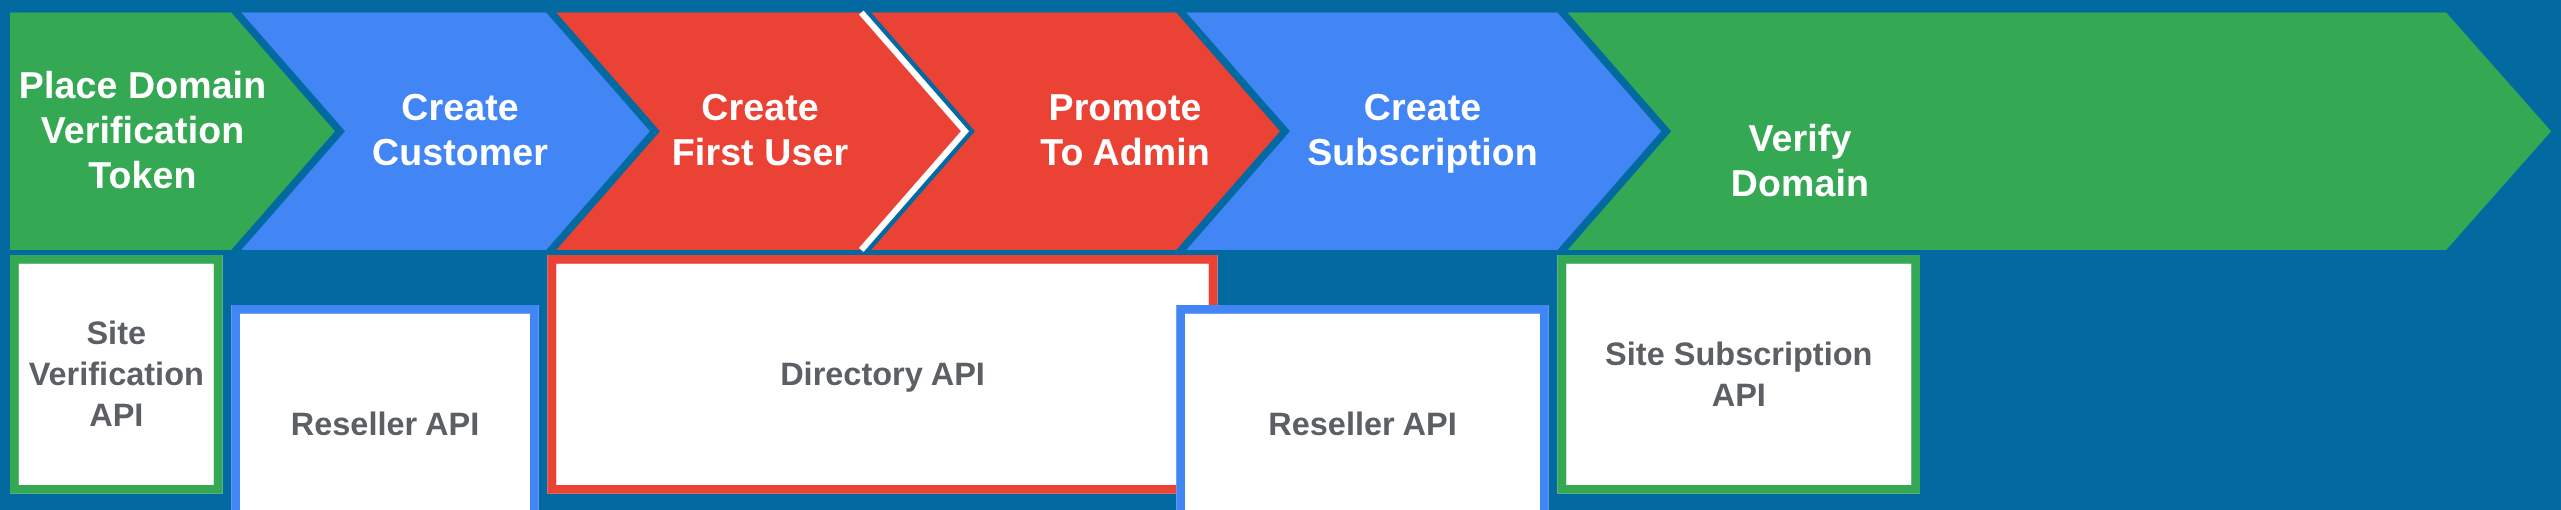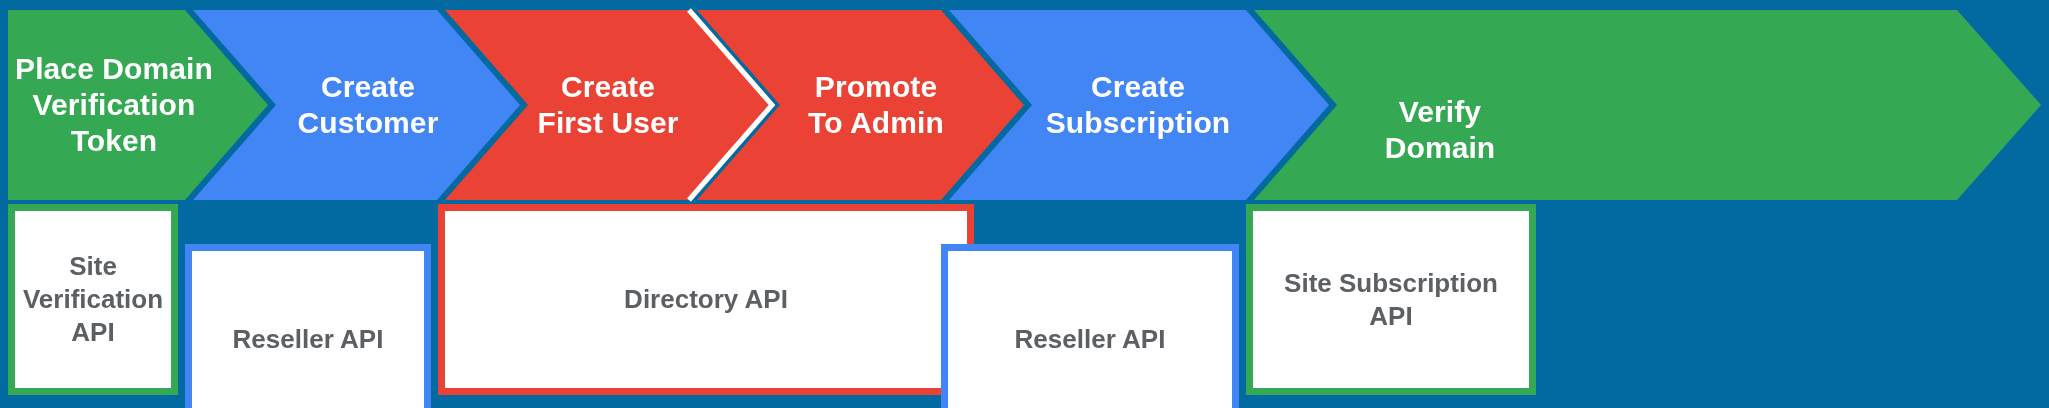--- a/index.html
+++ b/index.html
@@ -95,21 +95,21 @@
   <div class="step-title" style="left: 8px; top: 10px; width: 212px; height: 190px; color: rgb(255, 255, 255);">Place Domain
 Verification
 Token</div>
 
   <div class="step-title" style="left: 268px; top: 10px; width: 200px; height: 190px; color: rgb(255, 255, 255);">Create
 Customer</div>
 
   <div class="step-title" style="left: 500px; top: 10px; width: 216px; height: 190px; color: rgb(255, 255, 255);">Create
 First User</div>
 
-  <div class="step-title" style="left: 768px; top: 10px; width: 216px; height: 190px; color: rgb(255, 255, 255);">Promote
+  <div class="step-title" style="left: 792px; top: 10px; width: 216px; height: 190px; color: rgb(255, 255, 255);">Promote
 To Admin</div>
 
   <div class="step-title" style="left: 1004px; top: 10px; width: 268px; height: 190px; color: rgb(255, 255, 255);">Create
 Subscription</div>
 
   <div class="step-title" style="left: 1320px; top: 10px; width: 240px; height: 240px; color: rgb(255, 255, 255);">Verify
 Domain</div>
 
   <div class="api-box green" style="left: 8px; top: 204px; width: 170px; height: 191px; border-color: rgb(52, 168, 83);">
     <span class="api-box-label" style="color: rgb(92, 95, 99);">Site

